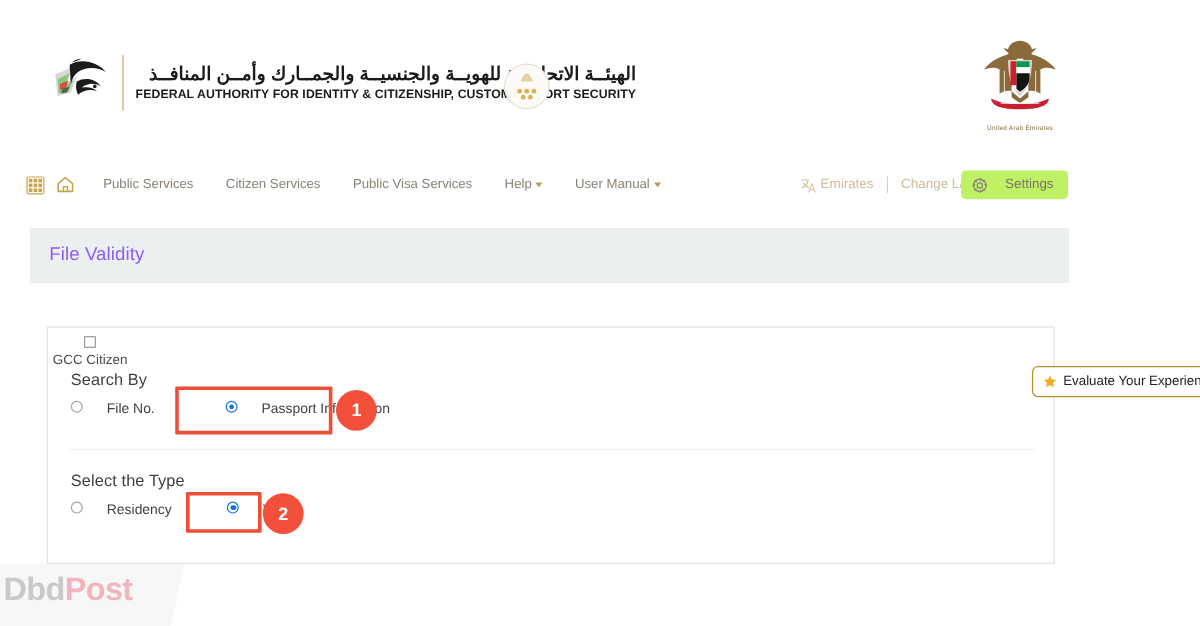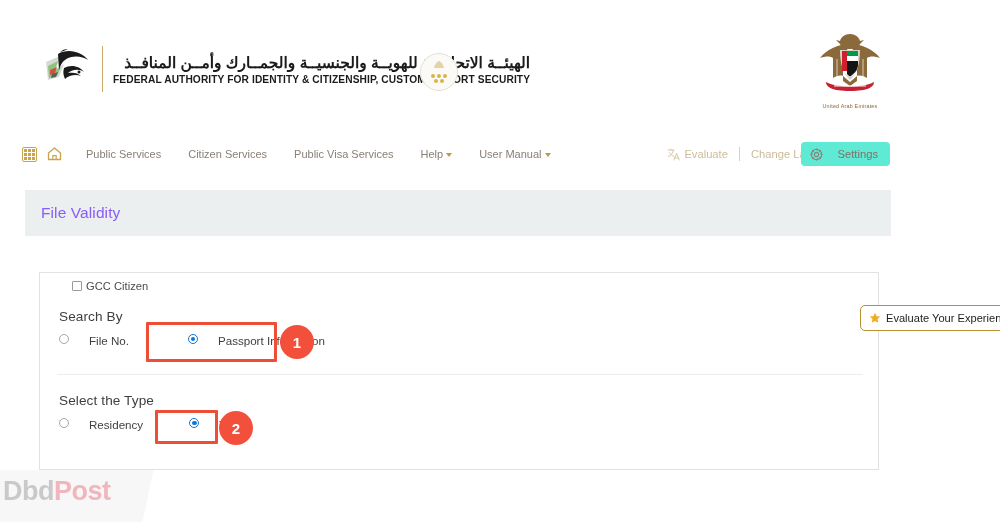--- a/index.html
+++ b/index.html
@@ -187,21 +187,21 @@
     margin: 0 11px;
   }
   .translate-icon { width: 13px; height: 13px; display:block; }
   .search-icon { width: 13px; height: 13px; display:block; cursor: pointer; margin: 0 9px 0 2px;}
   .settings-btn {
     position: absolute;
     right: 110px;
     top: 4px;
     height: 24px;
     padding: 0 12px 0 9px;
-    background: #5eead4;
+    background: #bef264;
     border-radius: 4px;
     display: flex;
     align-items: center;
     gap: 15px;
     font-size: 11.2px;
     color: #7d7266;
     cursor: pointer;
   }
   .gear-icon { width: 13px; height: 13px; display:block; }
 
@@ -227,25 +227,26 @@
     position: absolute;
     left: 39px; top: 272px;
     width: 840px;
     height: 198px;
     background: #ffffff;
     border: 1px solid #e2e2e2;
     box-sizing: border-box;
   }
   .gcc-row {
     position: absolute;
-    left: 32px; top: 7px;
+    left: 4px; top: 7px;
     display: flex;
     align-items: center;
     gap: 4px;
     cursor: pointer;
+    flex-direction: column;
   }
   .cbox {
     width: 10px; height: 10px;
     border: 1px solid #9b9b9b;
     border-radius: 1px;
     background: #fff;
     box-sizing: border-box;
   }
   .gcc-label {
     font-size: 11.2px;
@@ -488,21 +489,21 @@
     <span class="nav-link"><span>Help</span><span class="caret"></span></span>
     <span class="nav-link"><span>User Manual</span><span class="caret"></span></span>
   </div>
 
   <div class="nav-right">
     <span class="nav-right-item">
       <svg class="translate-icon" viewBox="0 0 13 13" aria-hidden="true">
         <path d="M1 2 H7 M4 1 V2 M6.3 2 C6.3 5.2 4.2 7.5 1.2 8.6 M2.6 4.6 C3.6 6.4 5.2 7.8 7 8.4" fill="none" stroke="#d8c7a4" stroke-width="1" stroke-linecap="round"></path>
         <path d="M7 12 L9.6 5.4 L12.2 12 M7.9 10 H11.3" fill="none" stroke="#d8c7a4" stroke-width="1" stroke-linecap="round"></path>
       </svg>
-      <span>Evaluate</span>
+      <span>Emirates</span>
     </span>
     <span class="nav-sep"></span>
     <span class="nav-right-item">
       <span>Change Language</span>
     </span>
     <span class="nav-sep"></span>
     <svg class="search-icon" viewBox="0 0 13 13" aria-hidden="true">
       <circle cx="5.4" cy="5.4" r="3.9" fill="none" stroke="#8d8378" stroke-width="1.1"></circle>
       <line x1="8.3" y1="8.3" x2="11.8" y2="11.8" stroke="#8d8378" stroke-width="1.1" stroke-linecap="round"></line>
     </svg>

